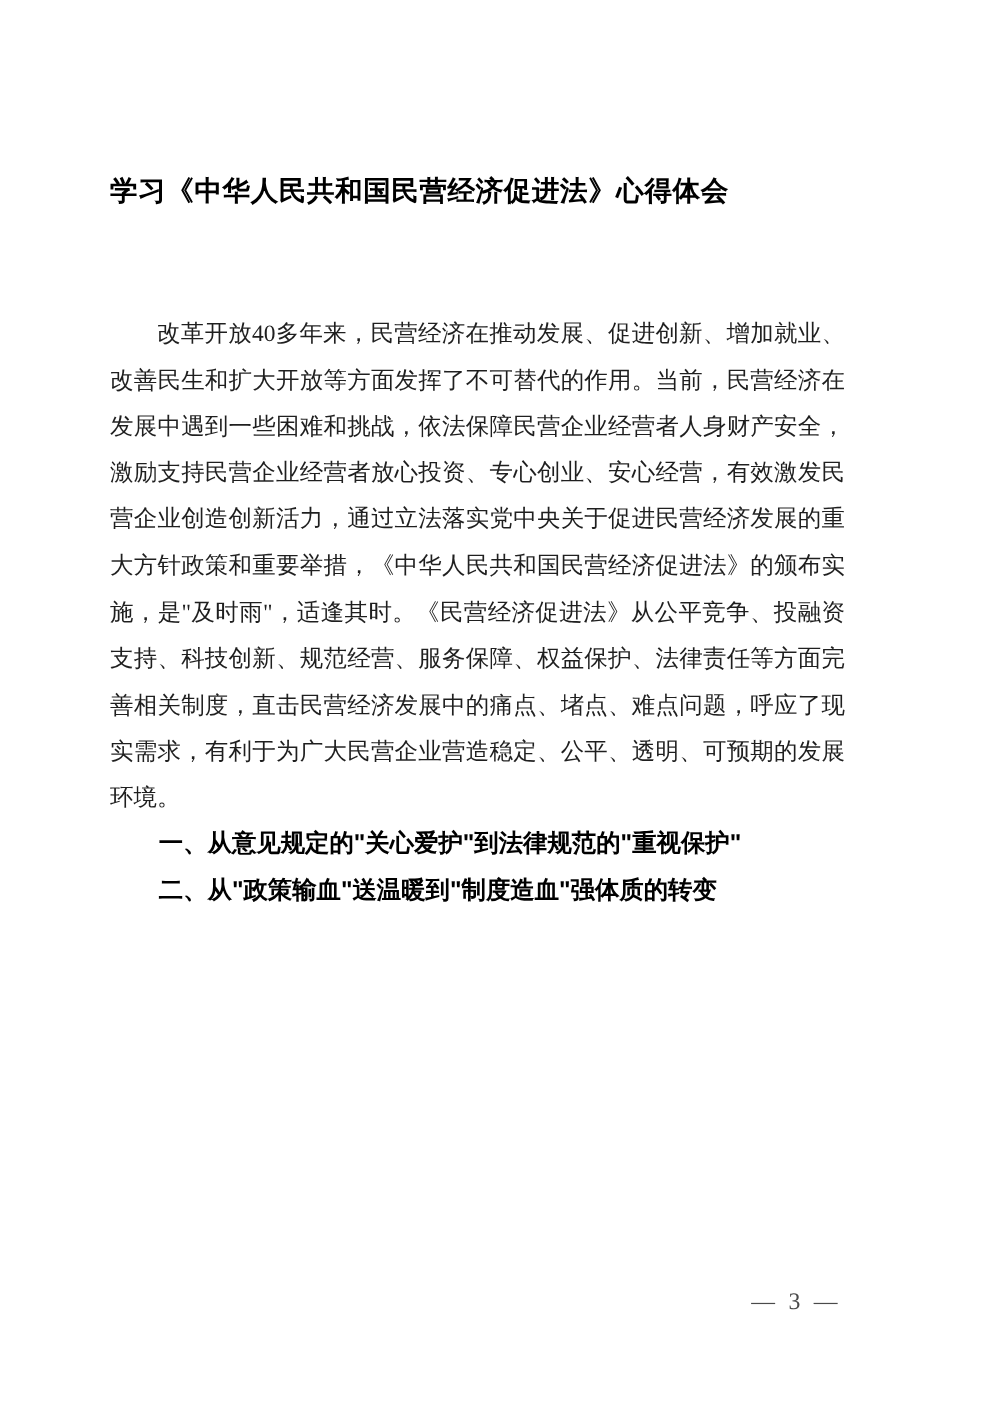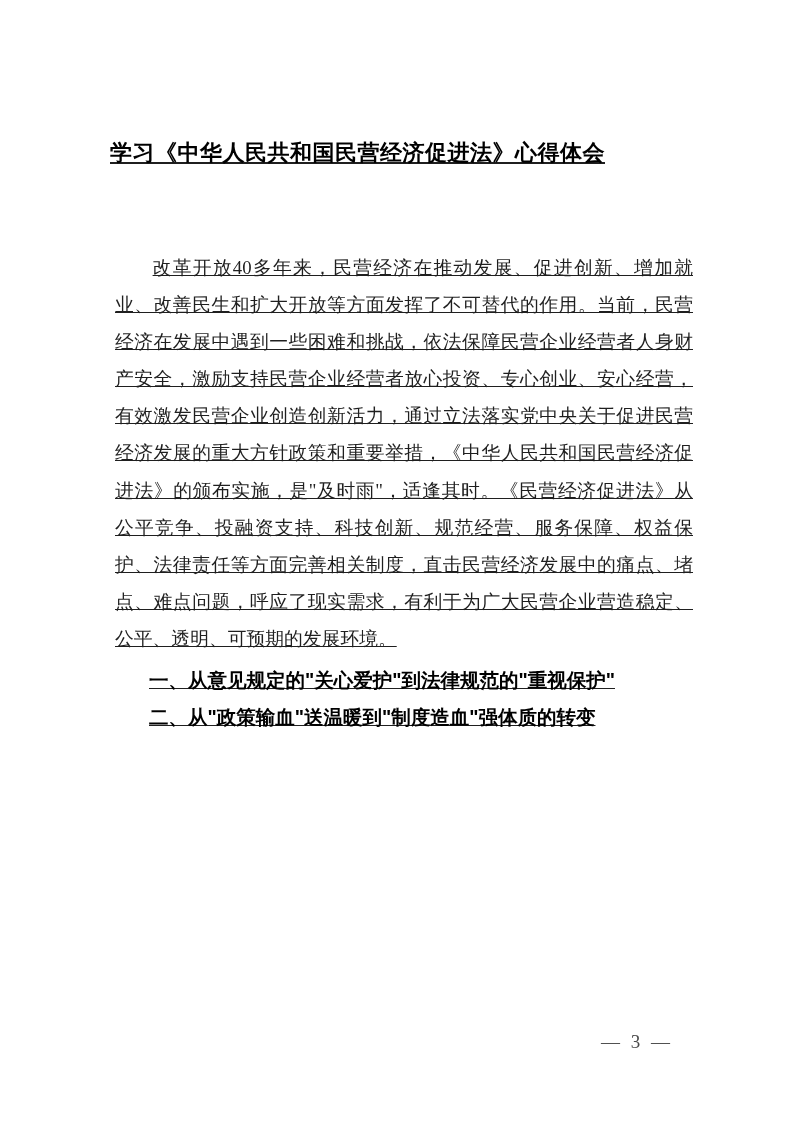--- a/index.html
+++ b/index.html
@@ -11,44 +11,43 @@
     position: relative;
     width: 794px;
     height: 1122px;
     background: #ffffff;
     overflow: hidden;
     font-family: "Liberation Serif", serif;
     color: #1f1f1f;
   }
   .content {
     position: absolute;
-    left: 110px;
+    left: 88px;
     top: 139px;
     width: 588px;
-    text-decoration: underline;
   }
   .doc-title {
     margin: 0;
     font-family: "Liberation Sans", sans-serif;
     font-weight: bold;
     font-size: 22px;
     line-height: 28px;
     color: #000000;
     letter-spacing: 0.5px;
   }
   .doc-body {
     margin-top: 82px;
     font-size: 18.8px;
     line-height: 37.1px;
     text-align: justify;
     text-justify: inter-ideograph;
     color: #1f1f1f;
   }
   .para {
-    margin: 5px;
+    margin: 0;
     text-indent: 2em;
   }
   .heading {
     margin: 0;
     font-family: "Liberation Sans", sans-serif;
     font-weight: bold;
     font-size: 19.5px;
     line-height: 37.1px;
     text-indent: 2em;
     text-align: left;

